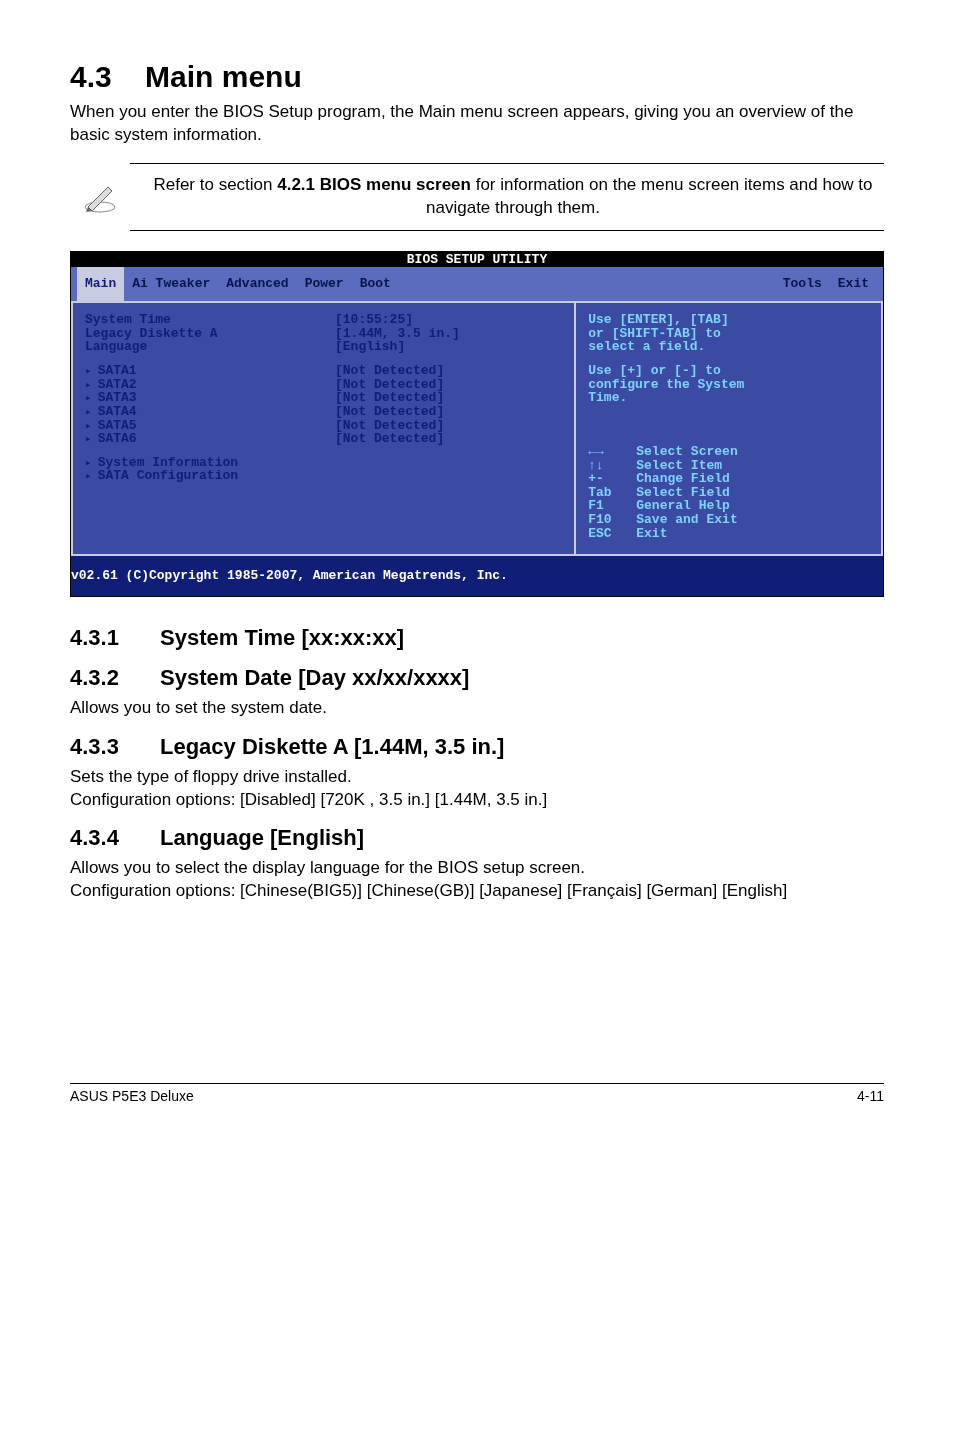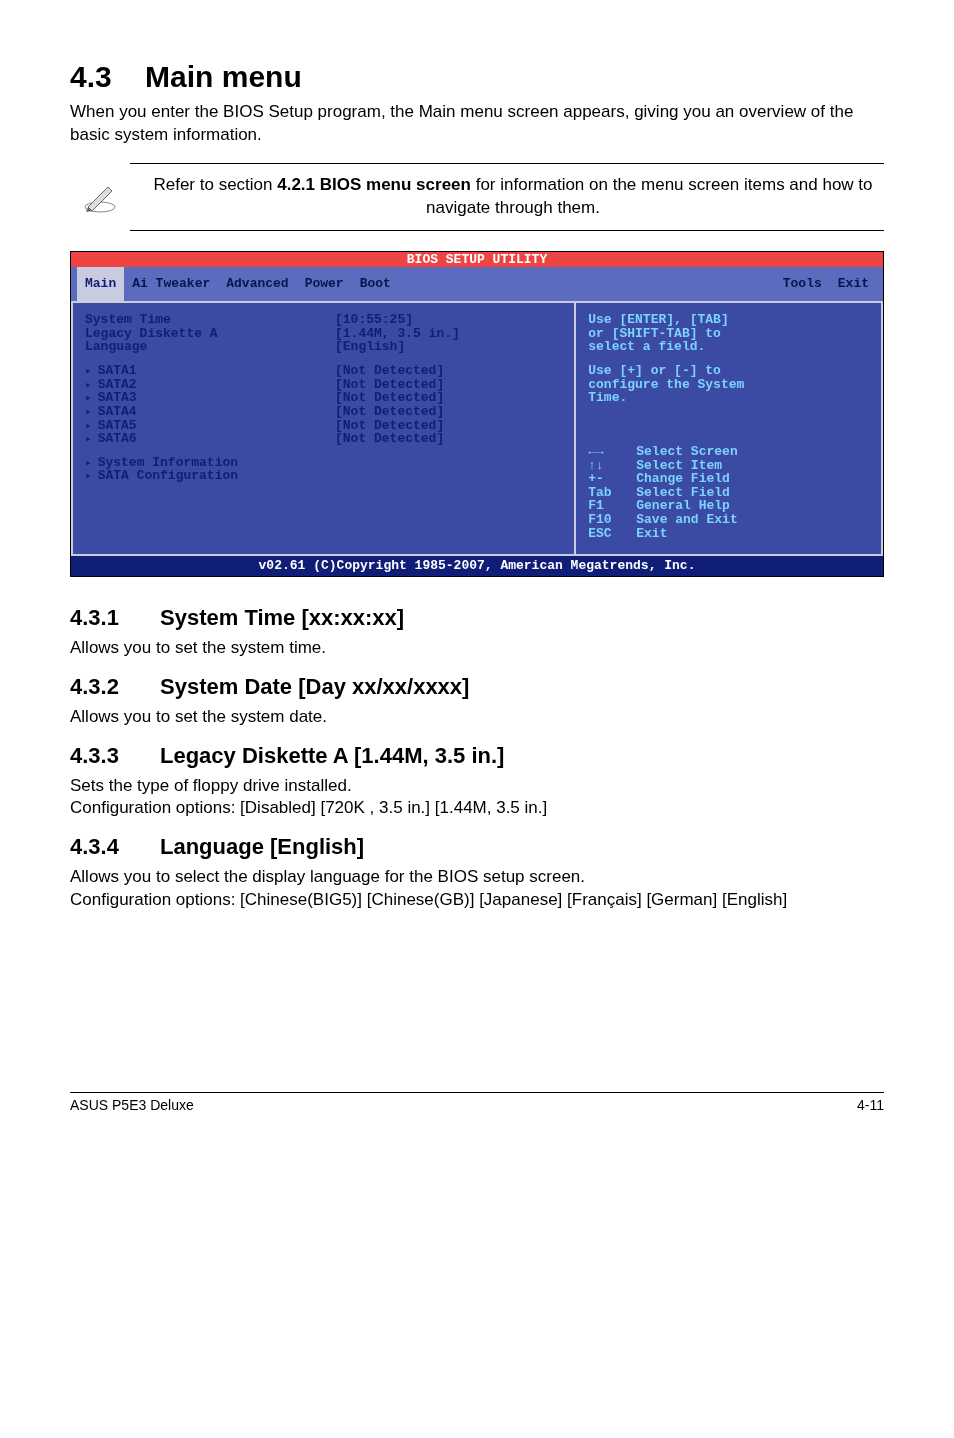--- a/index.html
+++ b/index.html
@@ -51,21 +51,21 @@
     font-size: 13px;
     color: #fff;
     background: #3b4aa3;
     border: 1px solid #000;
     margin: 4px 0 28px 0;
     font-weight: 700;
     line-height: 1.05;
   }
   .bios-title {
     text-align: center;
-    background: #ef4444;
+    background: #000000;
     color: #fff;
     padding: 1px 0;
     font-weight: 700;
   }
   .bios-tabs {
     display: flex;
     background: #5b6bbd;
     color: #111e78;
     padding: 0 6px;
   }
@@ -105,22 +105,22 @@
     color: #111e78;
     margin-right: 6px;
     font-size: 11px;
   }
   .bios-right .hint { margin-bottom: 10px; }
   .bios-right .key-row { display:flex; white-space: pre; }
   .bios-right .kcol { width: 48px; }
   .bios-footer {
     background: #111e78;
     color: #fff;
-    text-align: center;
-    padding: 3px 0;
+    text-align: left;
+    padding: 13px 0;
     font-weight: 700;
   }
   
   .subhead {
     font-size: 22px;
     font-weight: 700;
     margin: 14px 0 6px 0;
   }
   .subhead .num { display:inline-block; width: 90px; }
   .footer {
@@ -206,21 +206,20 @@
           <div class="key-row"><span class="kcol">ESC</span><span>Exit</span></div>
         </div>
       </div>
     </div>
     <div class="bios-footer">v02.61 (C)Copyright 1985-2007, American Megatrends, Inc.</div>
   </div>
 
   <div class="subhead">
     <span class="num">4.3.1</span><span>System Time [xx:xx:xx]</span>
   </div>
-  <p class="body-text">Allows you to set the system time.</p>
 
   <div class="subhead">
     <span class="num">4.3.2</span><span>System Date [Day xx/xx/xxxx]</span>
   </div>
   <p class="body-text">Allows you to set the system date.</p>
 
   <div class="subhead">
     <span class="num">4.3.3</span><span>Legacy Diskette A [1.44M, 3.5 in.]</span>
   </div>
   <p class="body-text" style="margin-bottom:0">Sets the type of floppy drive installed.</p>

